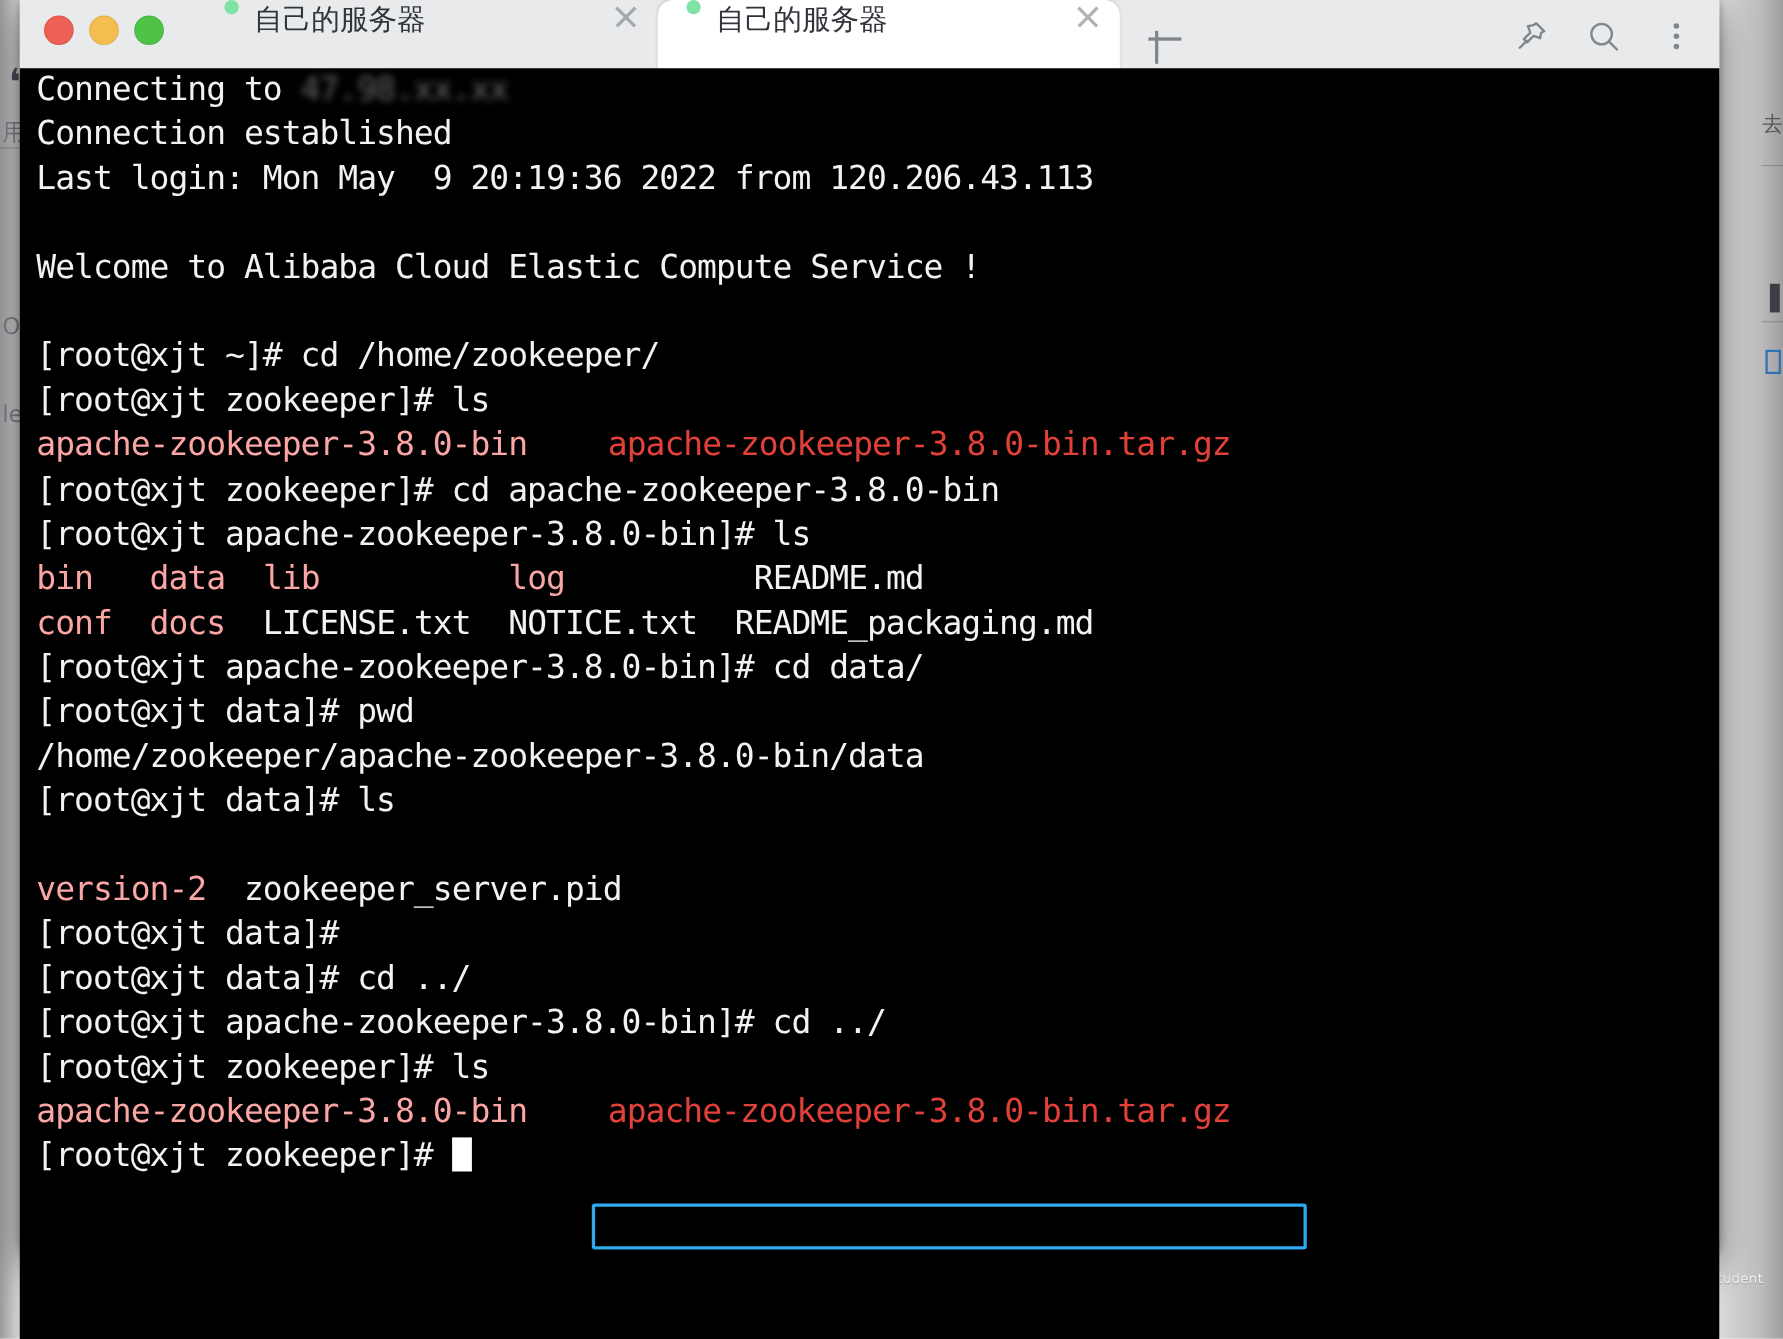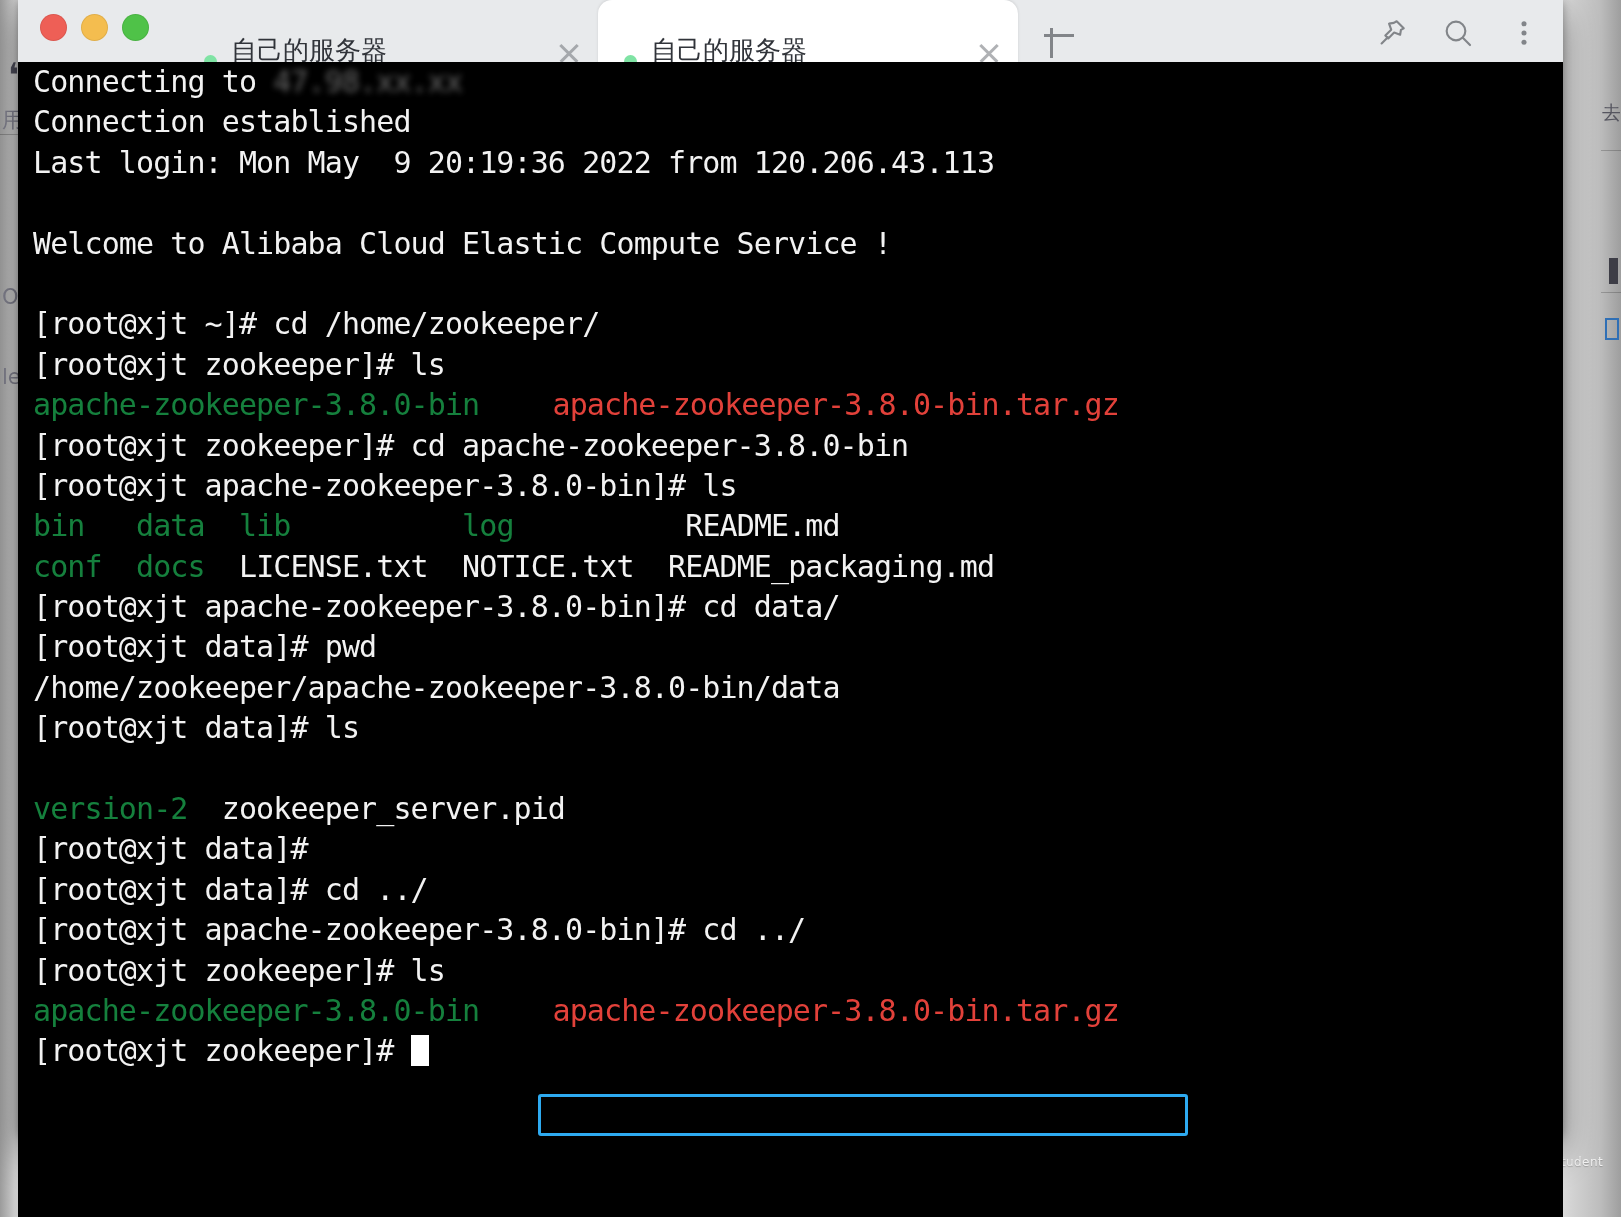--- a/index.html
+++ b/index.html
@@ -152,21 +152,21 @@
     left: 160px;
     top: 0;
     height: 68px;
     display: flex;
     align-items: flex-end;
   }
   .tab {
     position: relative;
     height: 68px;
     display: flex;
-    align-items: flex-end;
+    align-items: flex-start;
     padding: 0 14px 0 26px;
     border-radius: 14px 14px 0 0;
     min-width: 420px;
   }
   .tab.inactive { background: transparent; }
   .tab.active {
     background: #ffffff;
     box-shadow: 0 -1px 3px rgba(0,0,0,0.10);
   }
   .tab .status-dot {
@@ -250,21 +250,21 @@
     padding-left: 15px;
     font-family: "DejaVu Sans Mono", monospace;
     font-size: 30px;
     line-height: 40.4px;
     color: #f2f2f2;
     white-space: pre;
     letter-spacing: -0.9px;
   }
   #terminal-screen .line { height: 40.4px; }
   .c-white  { color: #f2f2f2; }
-  .c-blue   { color: #15803d; }
+  .c-blue   { color: #fca5a5; }
   .c-red    { color: #e2413a; margin-left: 39px; }
   .c-blur {
     color: #8c8c8c;
     filter: blur(3.2px);
     opacity: 0.75;
   }
   .cursor-block {
     display: inline-block;
     width: 18px;
     height: 31px;

